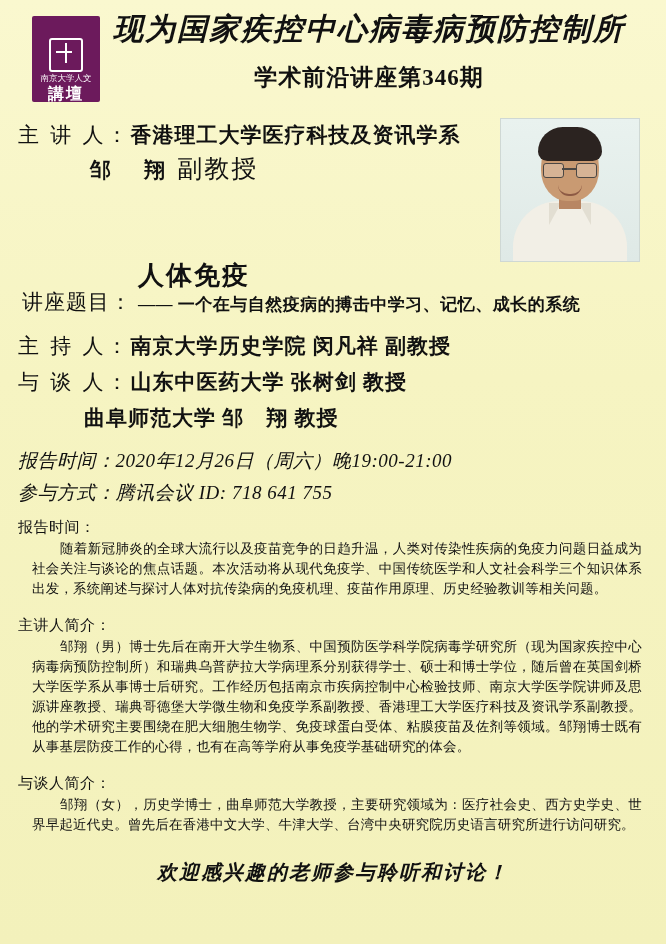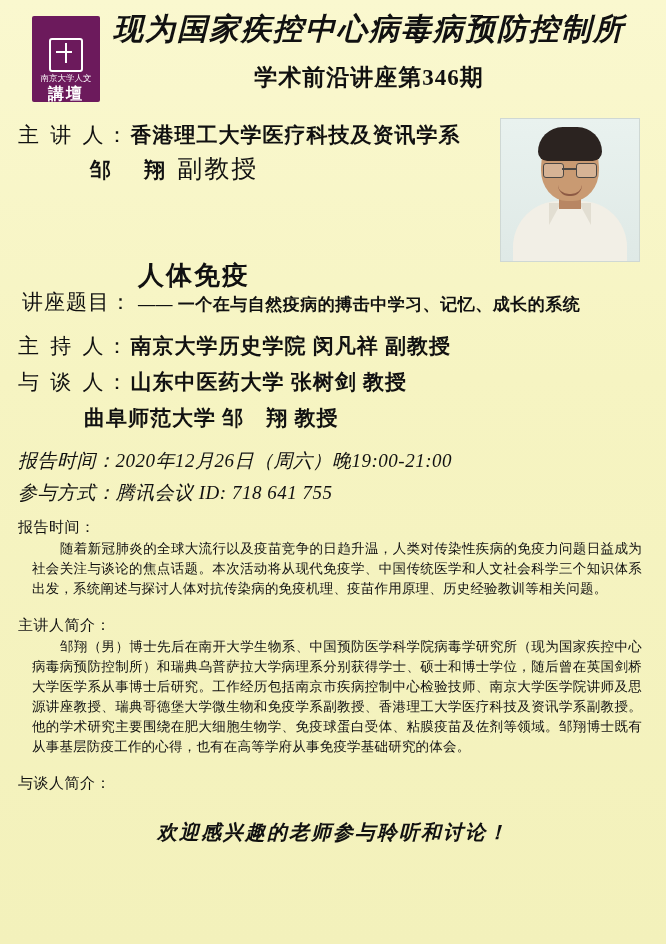--- a/index.html
+++ b/index.html
@@ -402,17 +402,18 @@
 
   <div class="section">
     <div class="section-head">主讲人简介：</div>
     <div class="para">邹翔（男）博士先后在南开大学生物系、中国预防医学科学院病毒学研究所（现为国家疾控中心病毒病预防控制所）和瑞典乌普萨拉大学病理系分别获得学士、硕士和博士学位，随后曾在英国剑桥大学医学系从事博士后研究。工作经历包括南京市疾病控制中心检验技师、南京大学医学院讲师及思源讲座教授、瑞典哥德堡大学微生物和免疫学系副教授、香港理工大学医疗科技及资讯学系副教授。他的学术研究主要围绕在肥大细胞生物学、免疫球蛋白受体、粘膜疫苗及佐剂等领域。邹翔博士既有从事基层防疫工作的心得，也有在高等学府从事免疫学基础研究的体会。</div>
   </div>
 
   <div class="section-gap"></div>
 
   <div class="section">
     <div class="section-head">与谈人简介：</div>
+    <div class="para">邹翔（女），历史学博士，曲阜师范大学教授，主要研究领域为：医疗社会史、西方史学史、世界早起近代史。曾先后在香港中文大学、牛津大学、台湾中央研究院历史语言研究所进行访问研究。</div>
   </div>
 
   <div class="footer">欢迎感兴趣的老师参与聆听和讨论！</div>
 
 </div>
 
 </body></html>

